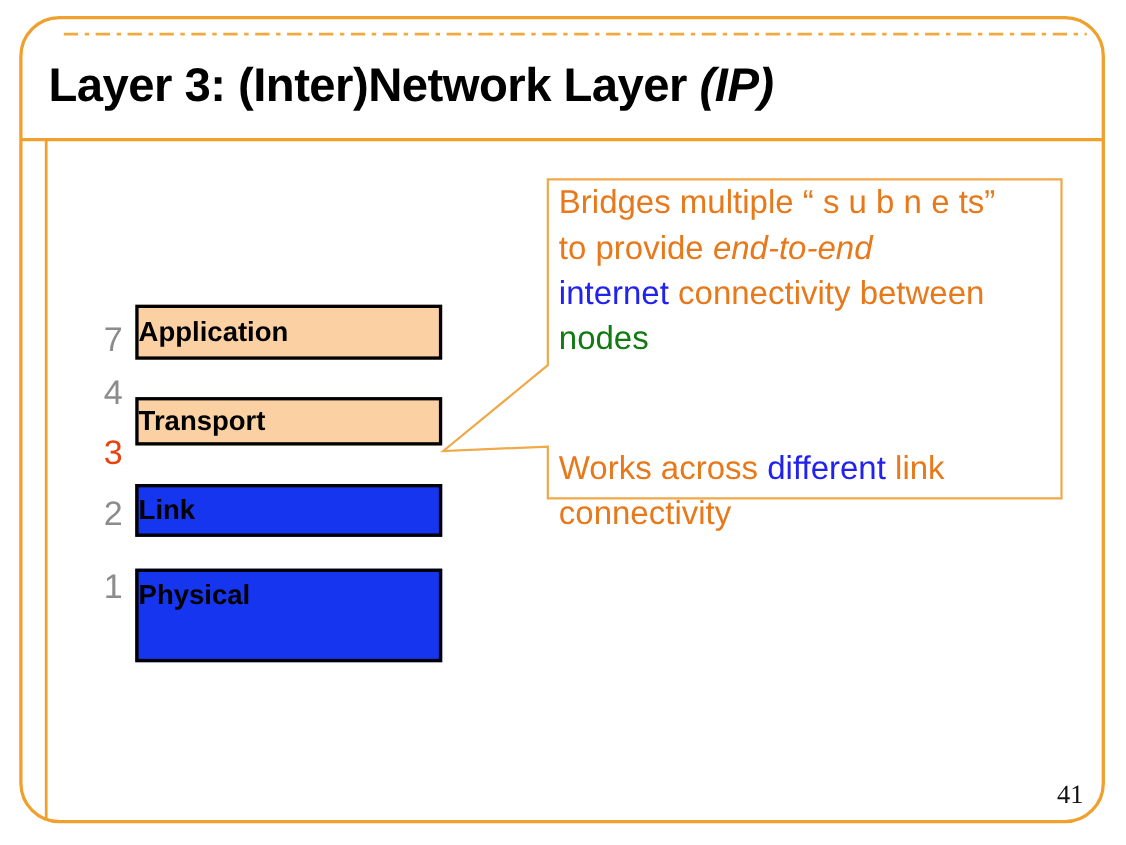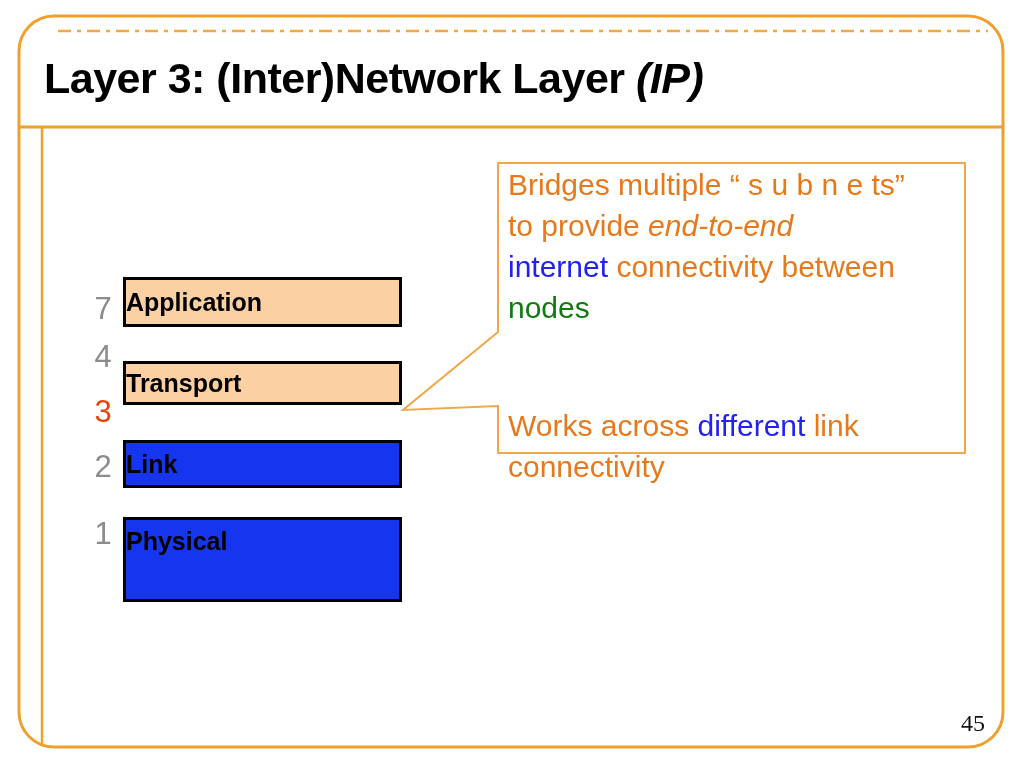--- a/index.html
+++ b/index.html
@@ -87,15 +87,15 @@
 
   <div class="layer2 co-line co-l3"><span class="blue">internet</span><span> connectivity between</span></div>
 
   <div class="layer2 co-line co-l4">nodes</div>
 
 
   <div class="layer2 co-line co-l5"><span>Works across </span><span class="blue">different</span><span> link</span></div>
 
   <div class="layer2 co-line co-l6">connectivity</div>
 
-  <div class="layer2 page-num">45</div>
+  <div class="layer2 page-num">41</div>
 
 </div>
 
 </body></html>

